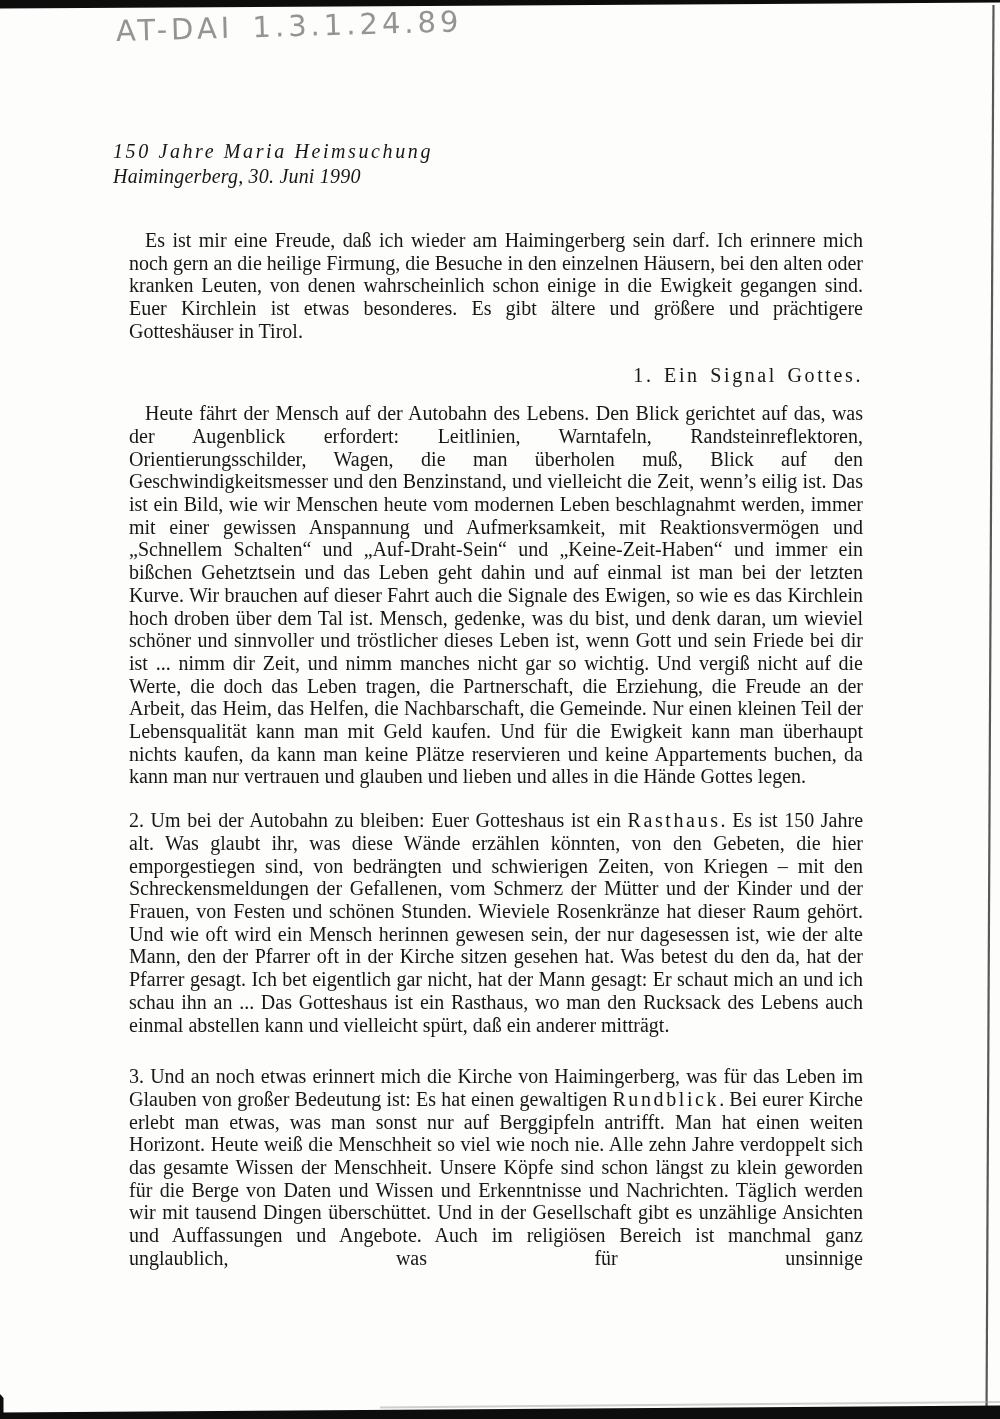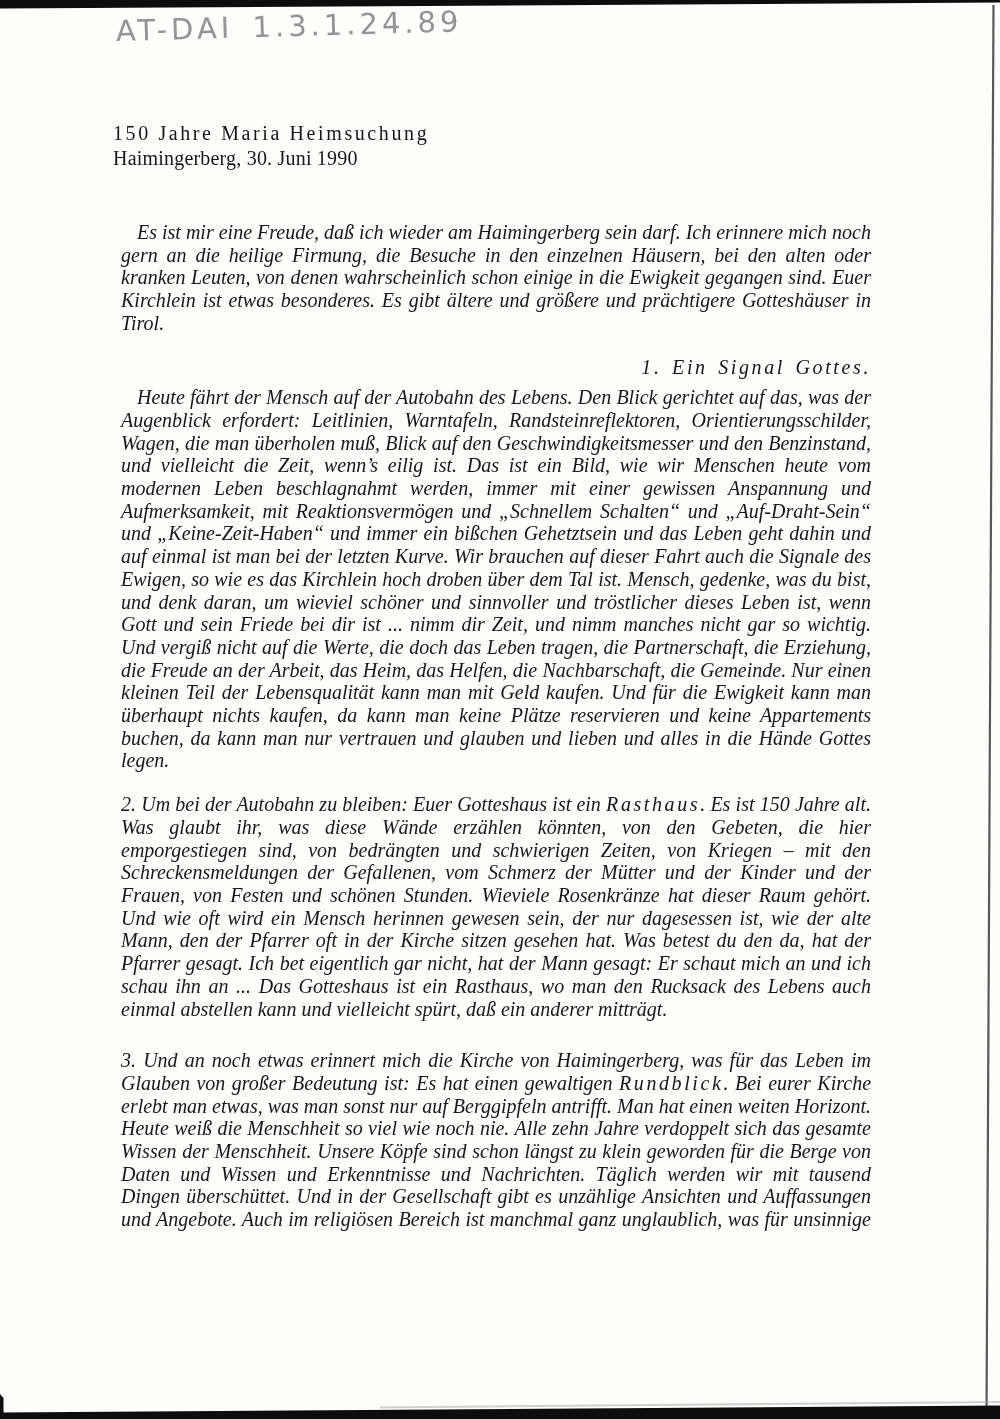--- a/index.html
+++ b/index.html
@@ -28,36 +28,37 @@
     letter-spacing: 4px;
     word-spacing: 6px;
     color: var(--pencil, #979797);
     transform: rotate(-1.6deg);
     transform-origin: left center;
     white-space: nowrap;
   }
   .doc-header {
     position: absolute;
     left: 113px;
-    top: 121px;
+    top: 139px;
     font-size: 20px;
     line-height: 25px;
+    font-style: italic;
   }
   .doc-header .title { letter-spacing: 2.6px; }
   .doc-header .subtitle { letter-spacing: 0.2px; }
   .content {
     position: absolute;
     left: 113px;
     top: 213px;
     width: 766px;
     font-size: 20px;
     line-height: 22.7px;
     text-align: justify;
   }
-  .content p { margin: 8px; font-style: italic; }
+  .content p { margin: 16px; }
   .content p.body-indent { text-indent: 16px; }
   .content p.heading {
     letter-spacing: 3px;
     word-spacing: 3px;
     text-align: right;
   }
   .content p.gap-normal { margin-top: 21px; }
   .content p.gap-large  { margin-top: 29px; }
   .content p.jlast { text-align-last: justify; }
   .spaced { letter-spacing: 2.6px; }

